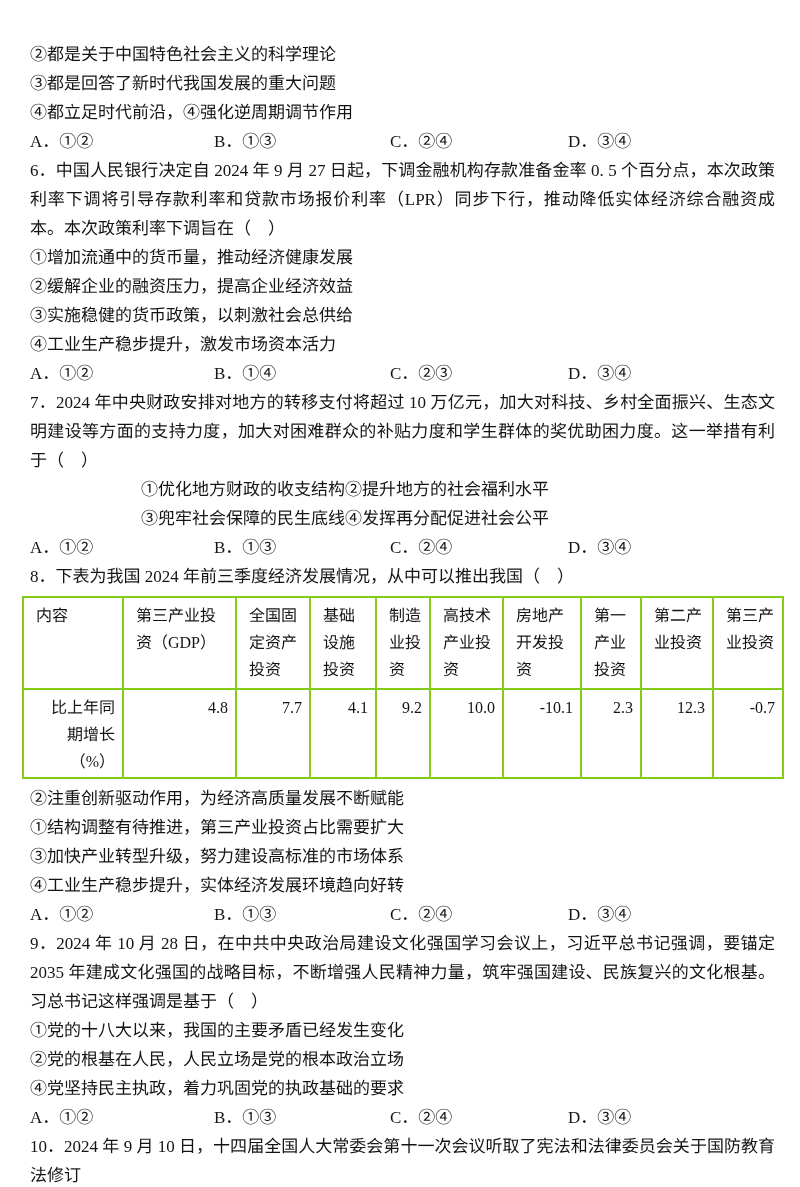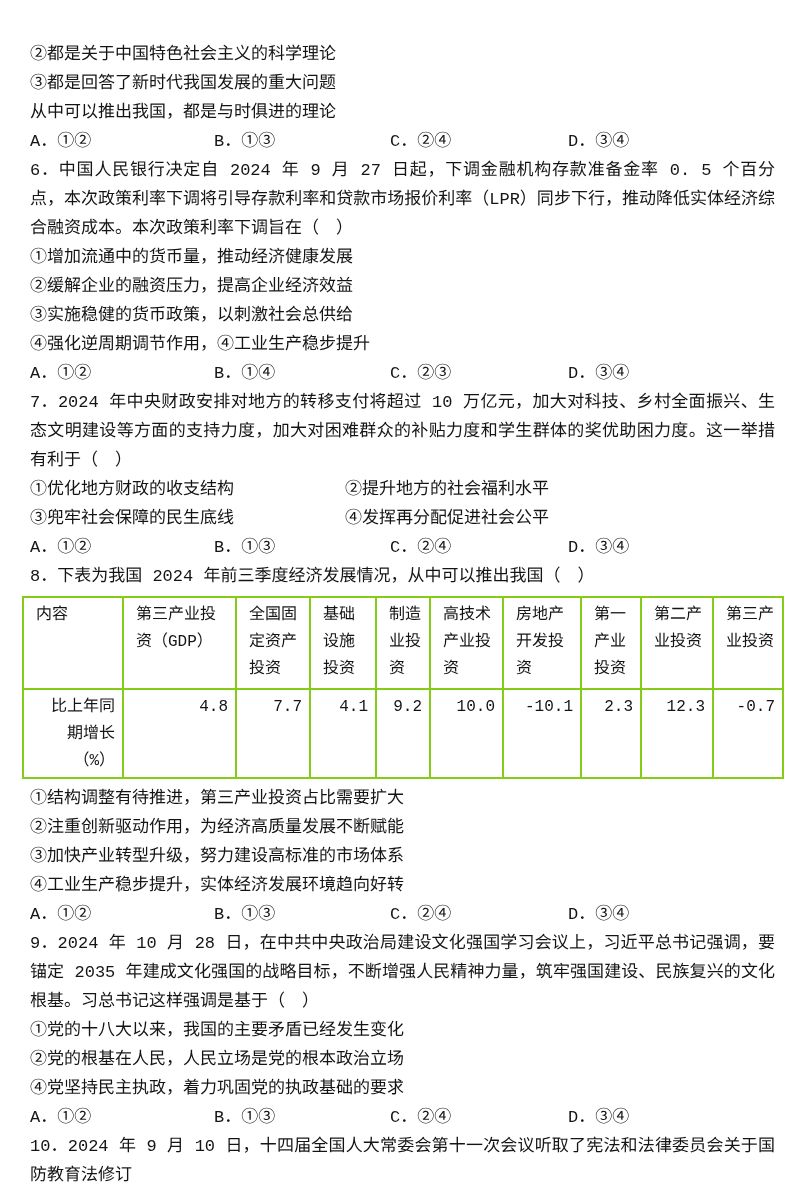--- a/index.html
+++ b/index.html
@@ -14,35 +14,34 @@
     font-family: "Liberation Serif", "DejaVu Serif", serif;
     color: #141414;
   }
   .page {
     box-sizing: border-box;
     width: 800px;
     height: 1187px;
     padding: 40px 25px 0 30px;
     font-size: 17px;
     line-height: 29px;
-    font-family: Liberation Mono, monospace;
   }
   p { margin: 0; }
   .stem {
     text-align: justify;
     text-justify: inter-ideograph;
   }
   .opt-line { text-align: left; }
   .choices { display: flex; gap: 16px; }
   .choices .c1 { width: 160px; }
   .choices .c2 { width: 160px; margin-left: 8px; }
   .choices .c3 { width: 162px; }
   .choices .c4 { flex: 1; }
   .twocol { display: flex; }
-  .twocol .left { width: 315px; }
+  .twocol .left { width: 315px; text-align: right; }
   .twocol .right { flex: 1; }
   table.datatable {
     border-collapse: collapse;
     table-layout: fixed;
     width: 760px;
     margin: 5px 0 5px -8px;
     font-size: 16px;
     line-height: 27px;
   }
   table.datatable td {
@@ -56,35 +55,35 @@
   table.datatable tr.dat td { height: 56px; text-align: right; }
 </style>
 </head>
 <body>
 
 <div class="page">
 
   <section>
     <p class="opt-line">②都是关于中国特色社会主义的科学理论</p>
     <p class="opt-line">③都是回答了新时代我国发展的重大问题</p>
-    <p class="opt-line">从中可以推出我国，都是与时俱进的理论</p>
+    <p class="opt-line">④都立足时代前沿，④强化逆周期调节作用</p>
     <div class="choices">
       <span class="c1">A．①②</span>
       <span class="c2">B．①③</span>
       <span class="c3">C．②④</span>
       <span class="c4">D．③④</span>
     </div>
   </section>
 
   <section>
     <p class="stem">6．中国人民银行决定自 2024 年 9 月 27 日起，下调金融机构存款准备金率 0. 5 个百分点，本次政策利率下调将引导存款利率和贷款市场报价利率（LPR）同步下行，推动降低实体经济综合融资成本。本次政策利率下调旨在（　）</p>
     <p class="opt-line">①增加流通中的货币量，推动经济健康发展</p>
     <p class="opt-line">②缓解企业的融资压力，提高企业经济效益</p>
     <p class="opt-line">③实施稳健的货币政策，以刺激社会总供给</p>
-    <p class="opt-line">④强化逆周期调节作用，④工业生产稳步提升</p>
+    <p class="opt-line">④工业生产稳步提升，激发市场资本活力</p>
     <div class="choices">
       <span class="c1">A．①②</span>
       <span class="c2">B．①④</span>
       <span class="c3">C．②③</span>
       <span class="c4">D．③④</span>
     </div>
   </section>
 
   <section>
     <p class="stem">7．2024 年中央财政安排对地方的转移支付将超过 10 万亿元，加大对科技、乡村全面振兴、生态文明建设等方面的支持力度，加大对困难群众的补贴力度和学生群体的奖优助困力度。这一举措有利于（　）</p>
@@ -139,22 +138,22 @@
         <td>4.1</td>
         <td>9.2</td>
         <td>10.0</td>
         <td>-10.1</td>
         <td>2.3</td>
         <td>12.3</td>
         <td>-0.7</td>
       </tr>
     </tbody>
       </table>
+    <p class="opt-line">②注重创新驱动作用，为经济高质量发展不断赋能</p>
     <p class="opt-line">①结构调整有待推进，第三产业投资占比需要扩大</p>
-    <p class="opt-line">②注重创新驱动作用，为经济高质量发展不断赋能</p>
     <p class="opt-line">③加快产业转型升级，努力建设高标准的市场体系</p>
     <p class="opt-line">④工业生产稳步提升，实体经济发展环境趋向好转</p>
     <div class="choices">
       <span class="c1">A．①②</span>
       <span class="c2">B．①③</span>
       <span class="c3">C．②④</span>
       <span class="c4">D．③④</span>
     </div>
   </section>
 

